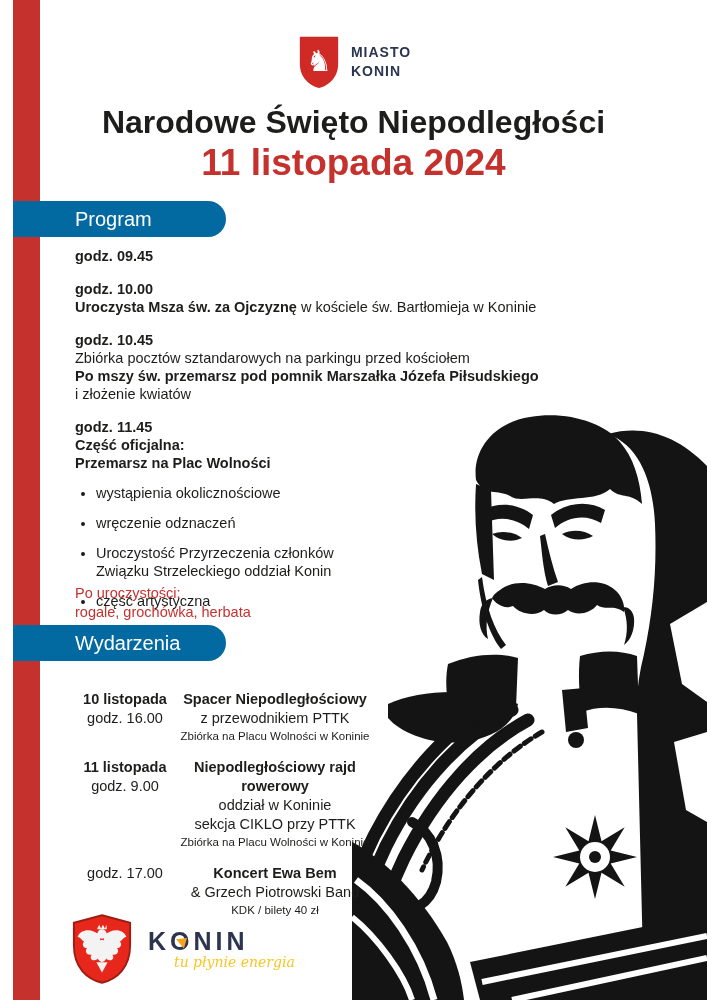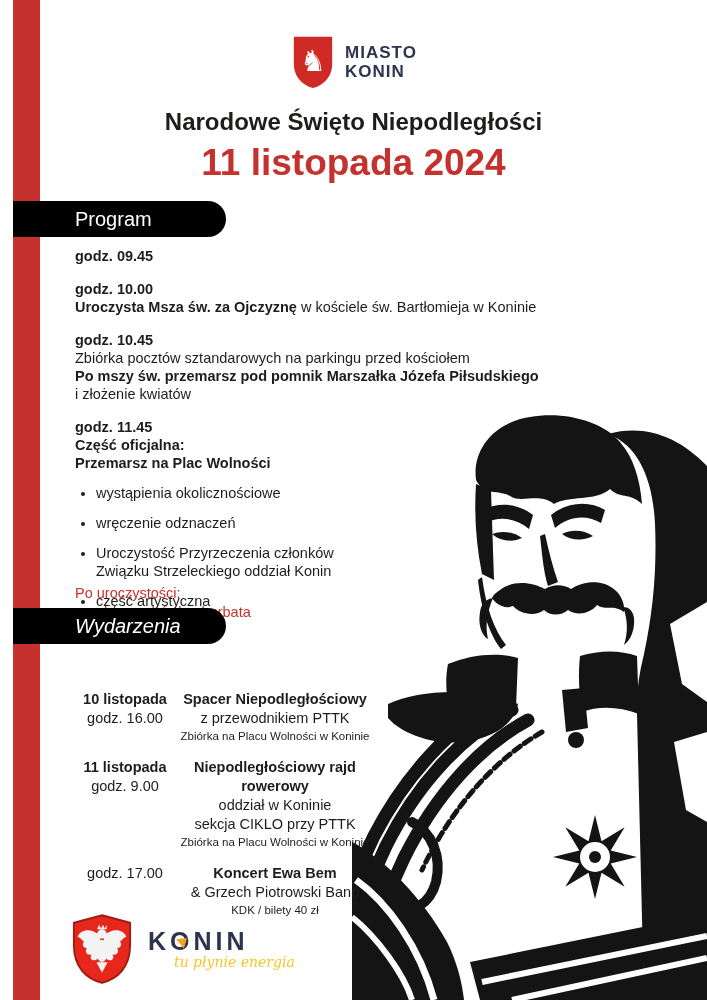--- a/index.html
+++ b/index.html
@@ -4,31 +4,31 @@
 <style>
   html,body{margin:0;padding:0;background:#e9e9e9;}
   .page{
     position:relative;width:707px;height:1000px;margin:0 auto;background:#ffffff;
     font-family:"Liberation Sans",sans-serif;color:#1d1d1b;overflow:hidden;
   }
   .left-bar{position:absolute;left:13px;top:0;width:27px;height:1000px;background:#c5322e;}
   
   .header{position:absolute;top:34px;left:0;width:707px;text-align:center;z-index:2;}
   .logo-row{display:flex;align-items:center;justify-content:center;gap:9px;}
-  .logo-text{text-align:left;color:#2c3450;font-weight:bold;font-size:17px;line-height:19px;letter-spacing:1px;}
-  .page-title{margin:14px 4px 0;font-size:24px;line-height:36px;font-weight:bold;color:#1d1d1b;}
+  .logo-text{text-align:left;color:#2c3450;font-weight:bold;font-size:14px;line-height:19px;letter-spacing:1px;}
+  .page-title{margin:14px 4px 0;font-size:32px;line-height:36px;font-weight:bold;color:#1d1d1b;}
   .page-date{margin:3px 0 0;font-size:37px;line-height:40px;font-weight:bold;color:#c5322e;}
   
   .banner{
-    position:absolute;left:13px;width:213px;height:36px;background:#000000;
+    position:absolute;left:13px;width:213px;height:36px;background:#0369a1;
     border-radius:0 18px 18px 0;color:#fff;display:flex;align-items:center;
     box-sizing:border-box;padding-left:62px;font-size:20px;z-index:2;
   }
   .banner.program{top:201px;}
-  .banner.events{top:608px;font-style:italic;}
+  .banner.events{top:625px;}
   
   .program-content{position:absolute;left:75px;top:247px;width:615px;font-size:14.5px;line-height:18px;z-index:2;}
   .p-item{margin-bottom:15px;}
   .b{font-weight:bold;}
   ul.bullets{margin:2px 0 0;padding-left:21px;}
   ul.bullets li{margin-top:12px;}
   .red-note{position:absolute;left:75px;top:584px;color:#c5322e;font-size:14.5px;line-height:19px;z-index:2;}
   
   .events-content{position:absolute;left:75px;top:690px;font-size:14.5px;line-height:19px;z-index:2;}
   .e-row{display:flex;margin-bottom:14px;text-align:center;}

